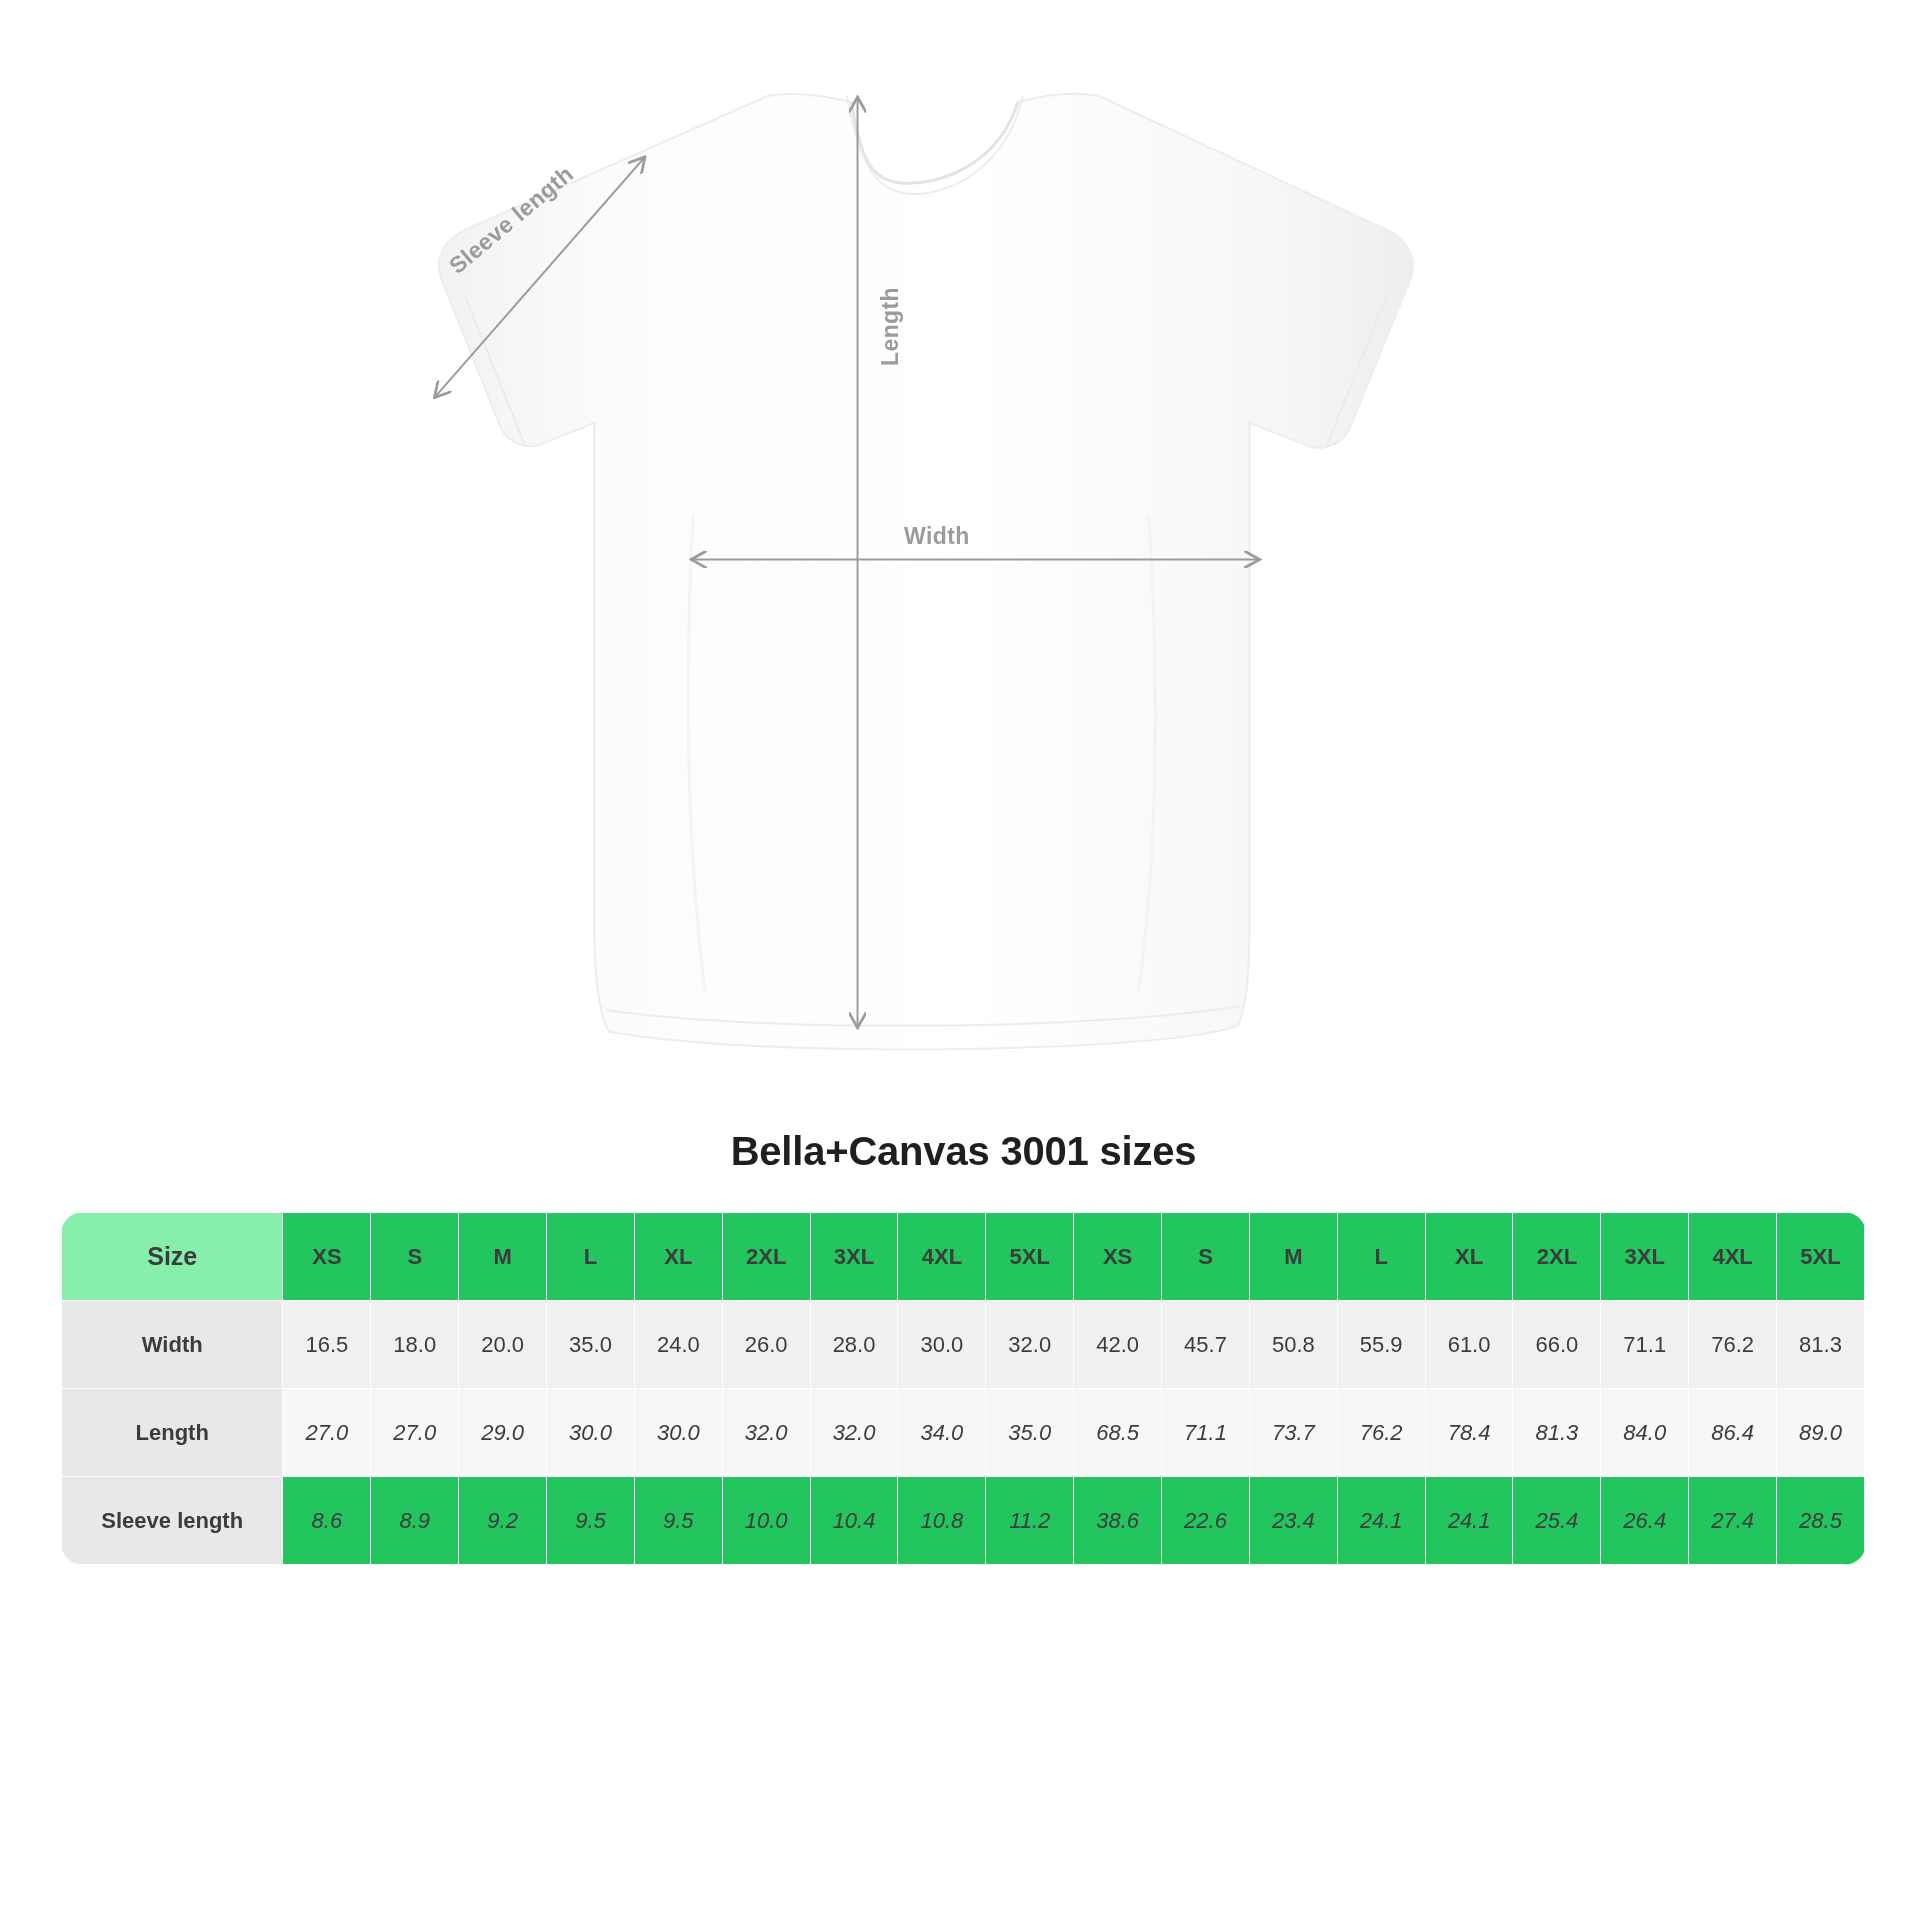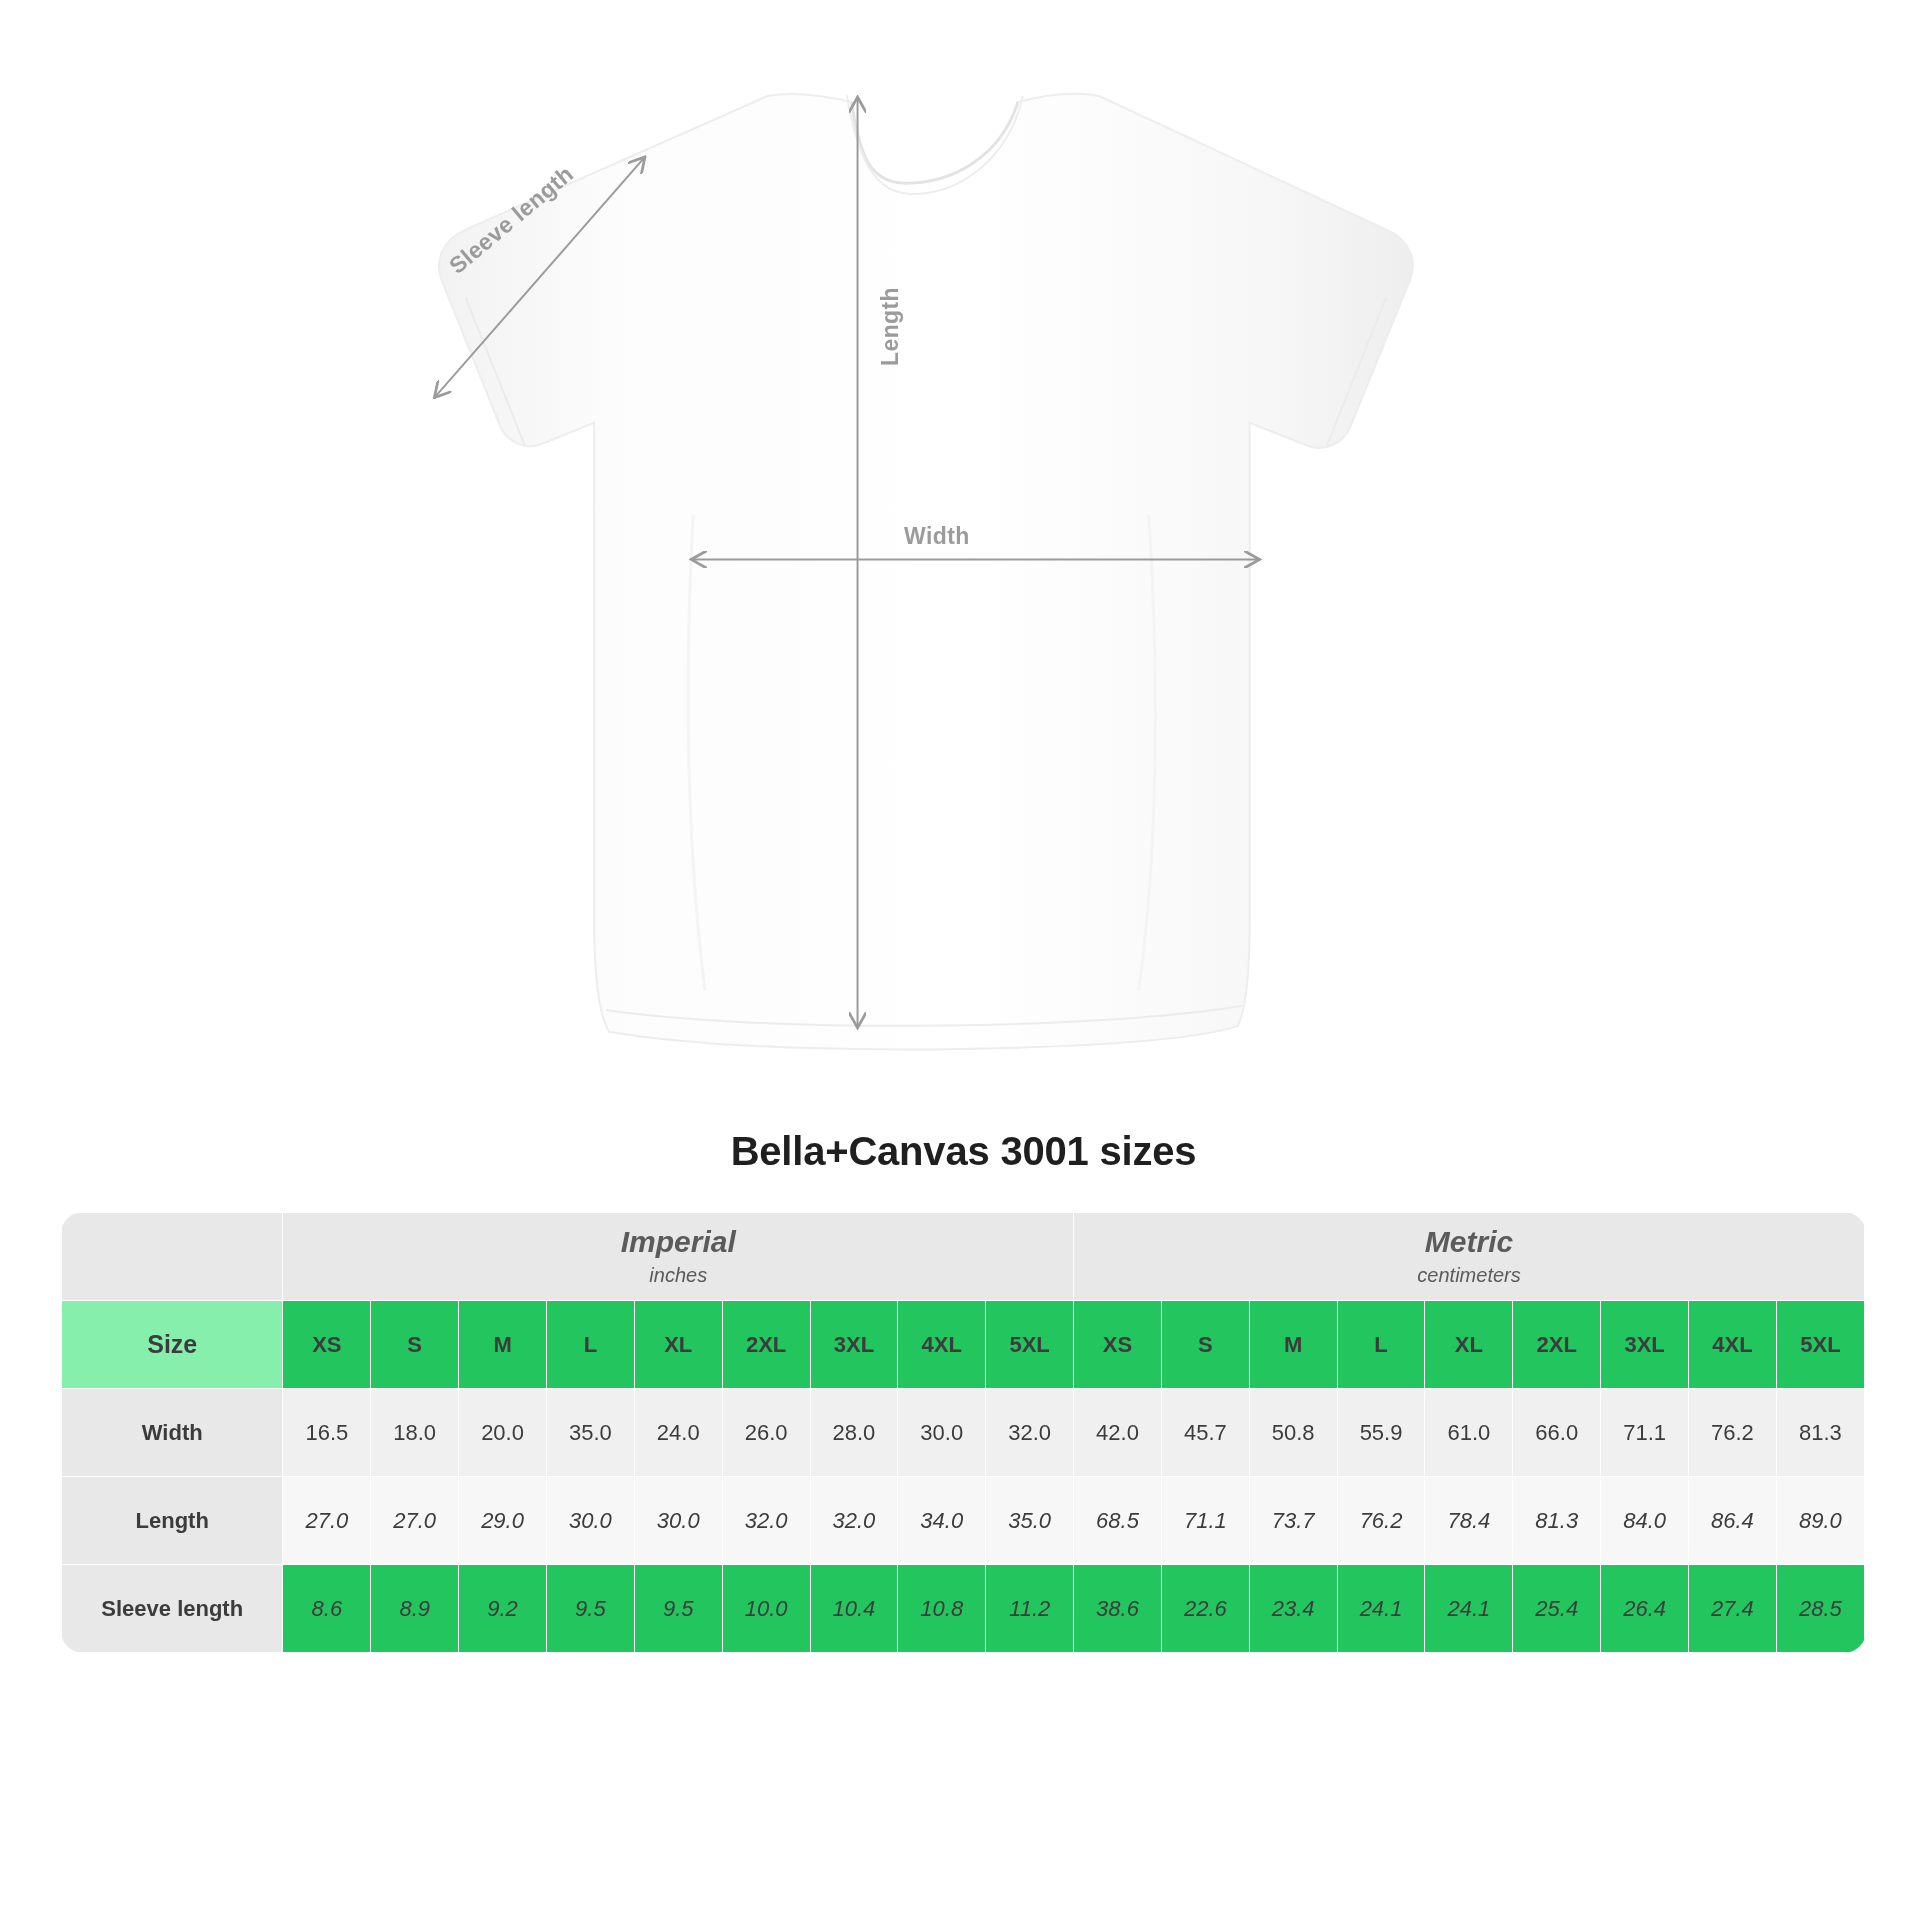--- a/index.html
+++ b/index.html
@@ -232,31 +232,20 @@
           <col class="col-narrow">
           <col class="col-narrow">
           <col class="col-narrow">
           <col class="col-narrow">
         <col class="col-narrow">
           <col class="col-narrow">
           <col class="col-narrow">
           <col class="col-narrow">
       </colgroup>
       <tbody>
-        <tr>
-          <td class="unit-head corner-cell"></td>
-          <td class="unit-head" colspan="9">
-            <div class="unit-name">Imperial</div>
-            <div class="unit-sub">inches</div>
-          </td>
-          <td class="unit-head" colspan="9">
-            <div class="unit-name">Metric</div>
-            <div class="unit-sub">centimeters</div>
-          </td>
-        </tr>
         <tr class="hdr-row">
           <td class="rowlabel">Size</td>
           <td>XS</td>
           <td>S</td>
           <td>M</td>
           <td>L</td>
           <td>XL</td>
           <td>2XL</td>
           <td>3XL</td>
           <td>4XL</td>

